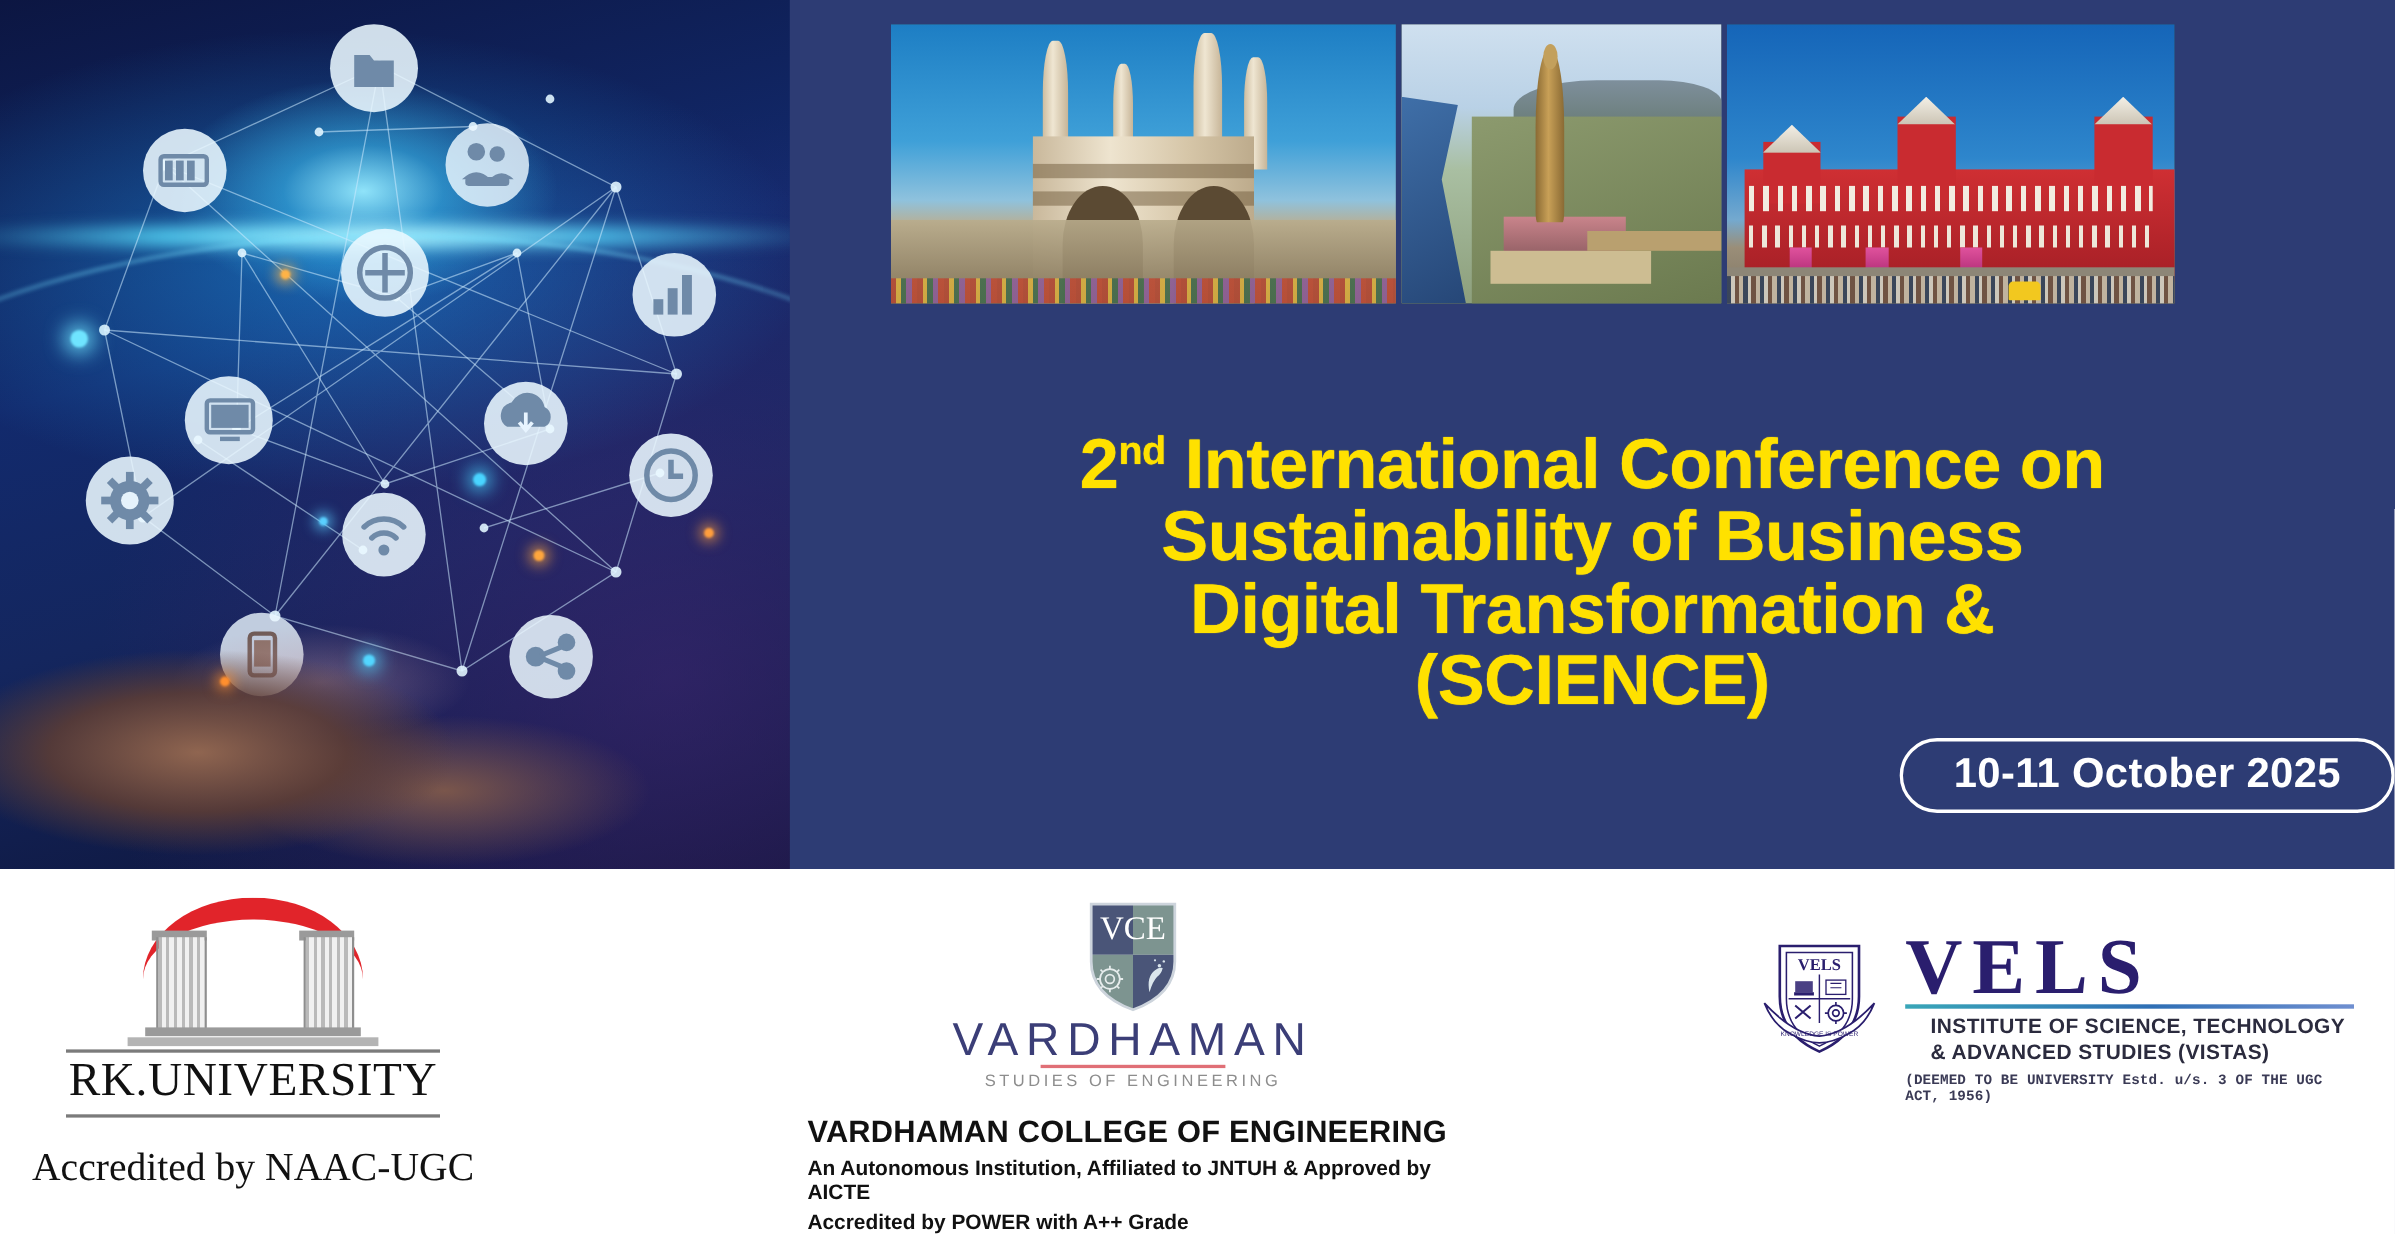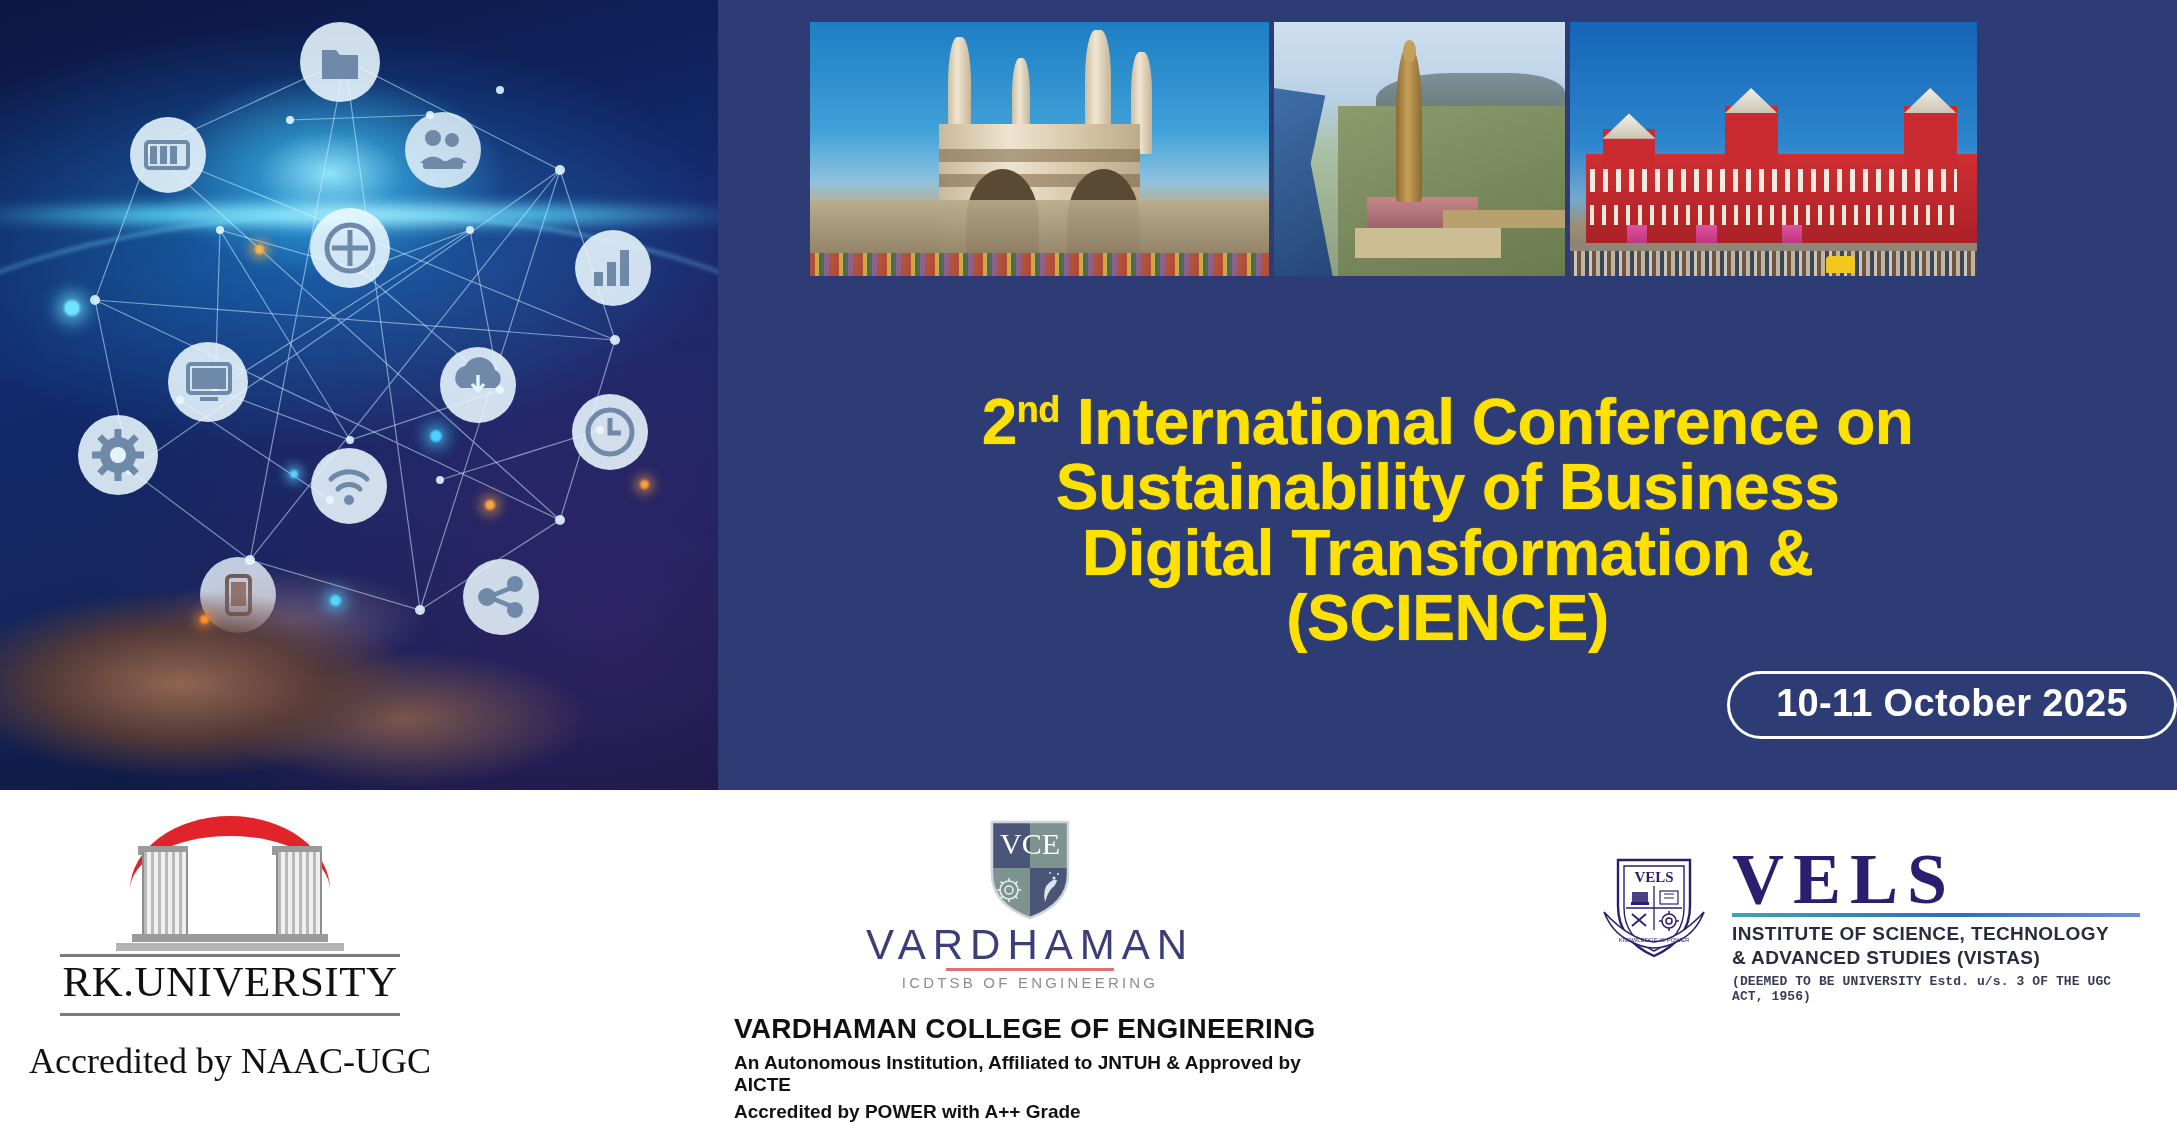--- a/index.html
+++ b/index.html
@@ -119,21 +119,21 @@
   .vce-l2{font-size:19px;font-weight:bold;color:#111;margin-top:7px;}
   .vce-l3{font-size:19px;font-weight:bold;color:#111;margin-top:5px;}
 
   
   .vels{position:absolute;left:1600px;top:56px;width:540px;display:flex;align-items:flex-start;gap:24px;}
   .vels-crest{width:108px;height:120px;flex:none;}
   .vels-txt{flex:1;}
   .vels-word{font-family:"Liberation Serif",serif;font-size:72px;font-weight:bold;
              color:#2A1E6E;letter-spacing:9px;line-height:.92;}
   .vels-rule{height:4px;background:linear-gradient(90deg,#39a6b8,#2f6fb5 55%,#6f8fd0);margin:1px 0 5px;}
-  .vels-l1{font-size:19px;font-weight:bold;color:#2b2b3e;letter-spacing:.4px;line-height:1.25;}
+  .vels-l1{font-size:19px;font-weight:bold;color:#2b2b3e;letter-spacing:.4px;line-height:1.25;margin-left:23px;}
   .vels-l3{font-size:13px;font-weight:bold;color:#3a3a55;margin-top:4px;letter-spacing:.1px;font-family:Liberation Mono, monospace;}
 </style>
 </head>
 <body>
 
 <div class="banner">
 
   <div class="stage">
 
     <div class="hero">
@@ -406,21 +406,21 @@
               <circle cx="4" cy="-12" r="1.6"></circle>
                 <circle cx="8" cy="-16" r="1.1"></circle>
                 <circle cx="0" cy="-17" r="1"></circle>
             </g>
           </svg>
         </div>
       </div>
       <div class="vce-word">
         <div class="vce-vard">VARDHAMAN</div>
         <div class="vce-redline"></div>
-        <div class="vce-coe">ICDTSB OF ENGINEERING</div>
+        <div class="vce-coe">STUDIES OF ENGINEERING</div>
       </div>
       <div class="vce-lines">
         <div class="vce-l1">VARDHAMAN COLLEGE OF ENGINEERING</div>
         <div class="vce-l2">An Autonomous Institution, Affiliated to JNTUH &amp; Approved by AICTE</div>
         <div class="vce-l3">Accredited by POWER with A++ Grade</div>
       </div>
     </div>
 
     <div class="vels">
       <svg class="vels-crest" viewBox="0 0 108 120">

